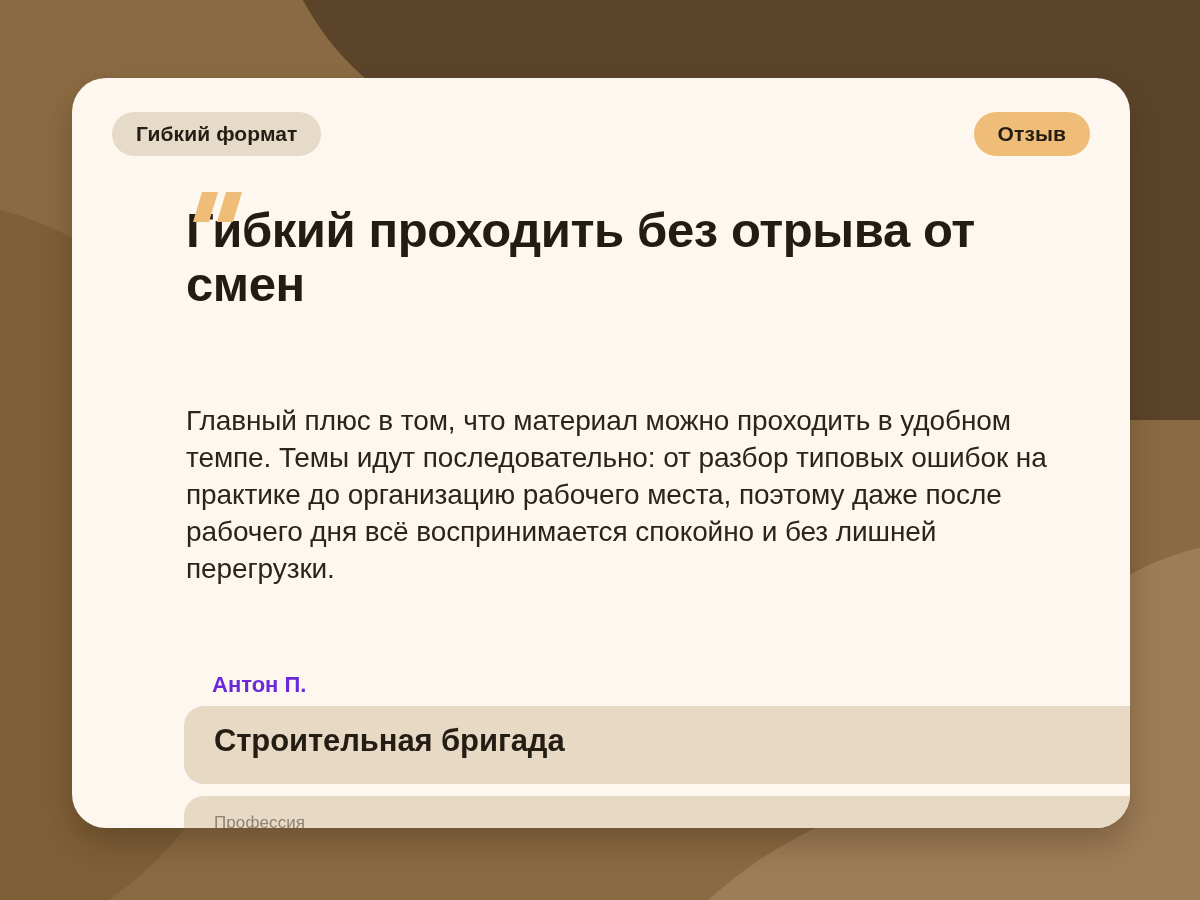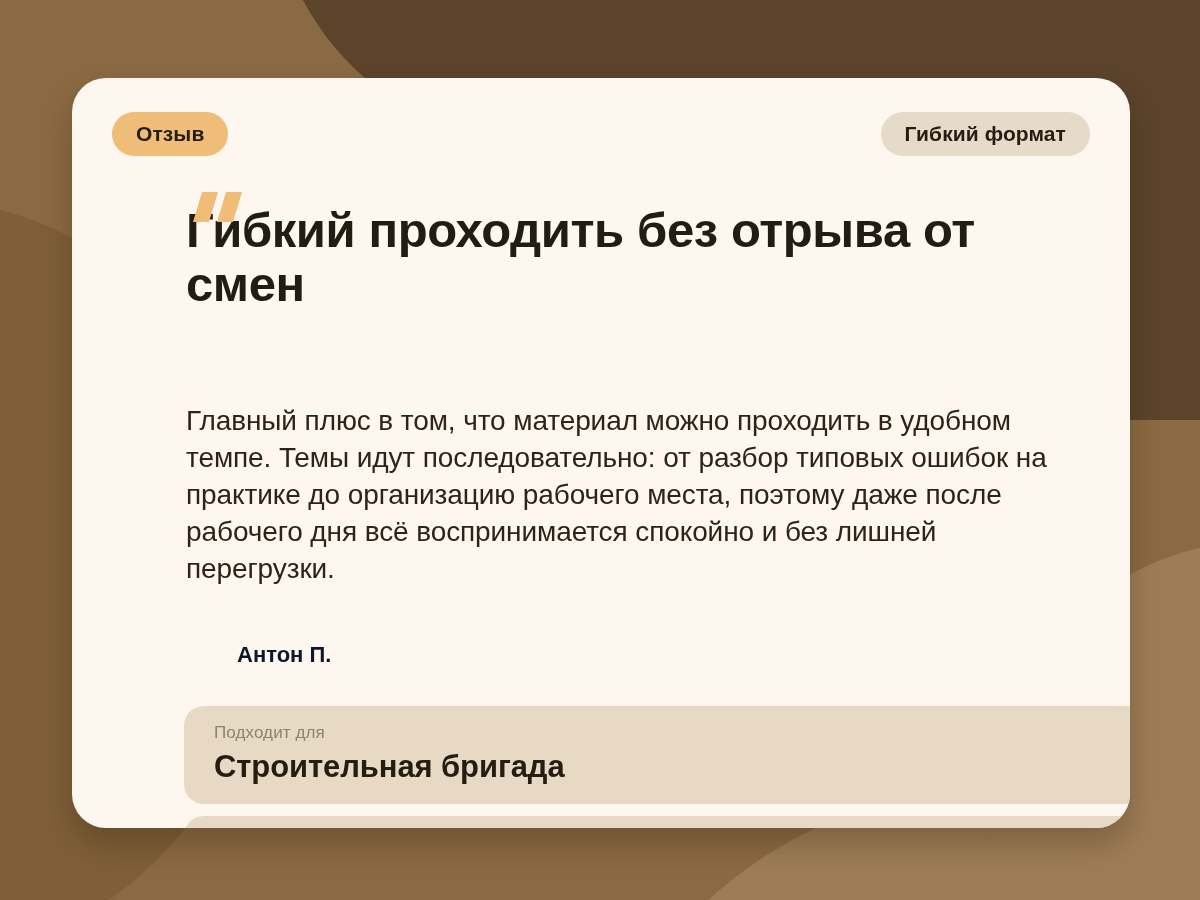--- a/index.html
+++ b/index.html
@@ -109,25 +109,24 @@
     left:114px; top:325px;
     width:880px;
     font-size:28px;
     line-height:1.32;
     color:#2c2419;
     letter-spacing:-0.1px;
   }
 
   .author {
     position:absolute;
-    left:140px; top:564px;
+    left:140px; top:594px;
     font-size:22px;
     font-weight:bold;
-    color:#0f172a;
-    margin-left:25px;
+    color:#6d28d9;
   }
 
   .chips {
     position:absolute;
     left:112px; top:628px;
     width:978px;
     display:flex;
     flex-direction:column;
     gap:12px;
   }
@@ -157,42 +156,41 @@
   <div class="blob-dark-top"></div>
   <div class="blob-dark-top2"></div>
   <div class="blob-left"></div>
   <div class="blob-light-bottom"></div>
   <div class="blob-light-right"></div>
 </div>
 
 <div class="card">
 
   <div class="card-head">
+    <span class="pill pill-muted">Гибкий формат</span>
     <span class="pill pill-accent">Отзыв</span>
-    <span class="pill pill-muted">Гибкий формат</span>
   </div>
 
   <div class="quote-row">
     <span class="qmark">
       <svg width="56" height="42" viewBox="0 0 56 42" xmlns="http://www.w3.org/2000/svg">
         <polygon points="10,0 26,0 17,30 1,30" fill="#f0bd78"></polygon>
         <polygon points="34,0 50,0 41,30 25,30" fill="#f0bd78"></polygon>
       </svg>
     </span>
     <h1 class="heading">Гибкий проходить без отрыва от смен</h1>
   </div>
 
   <p class="body-text">Главный плюс в том, что материал можно проходить в удобном темпе. Темы идут последовательно: от разбор типовых ошибок на практике до организацию рабочего места, поэтому даже после рабочего дня всё воспринимается спокойно и без лишней перегрузки.</p>
 
   <div class="author">Антон П.</div>
 
   <div class="chips">
 
     <div class="chip">
-      <div class="chip-label">Подходит для</div>
       <div class="chip-value">Строительная бригада</div>
     </div>
 
     <div class="chip">
       <div class="chip-label">Профессия</div>
 
     </div>
 
   </div>
 

